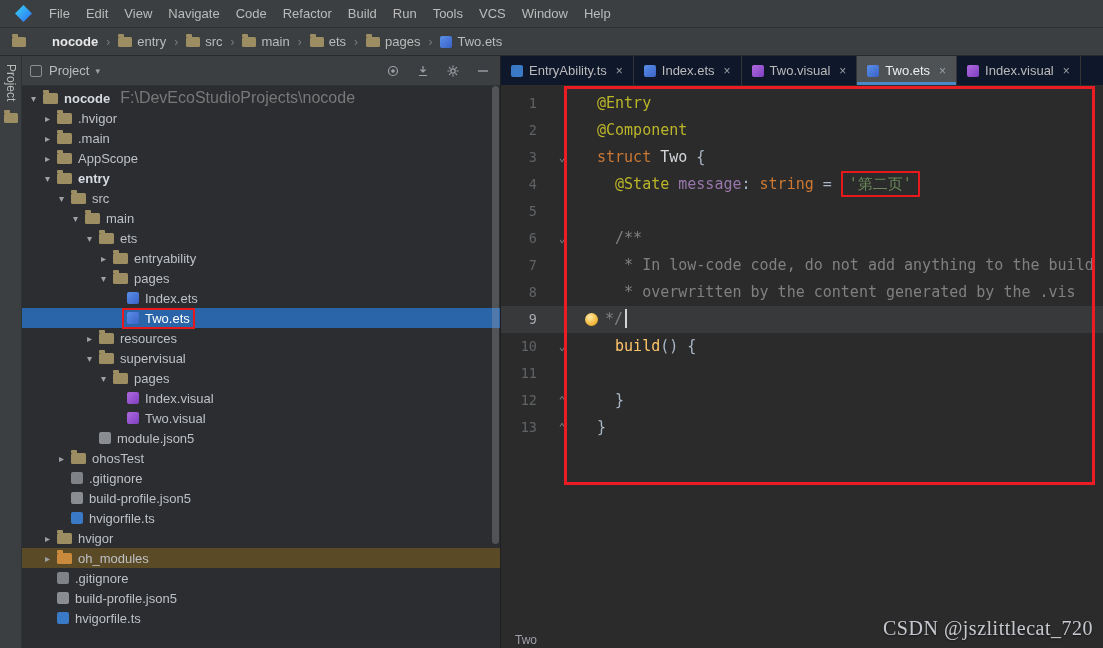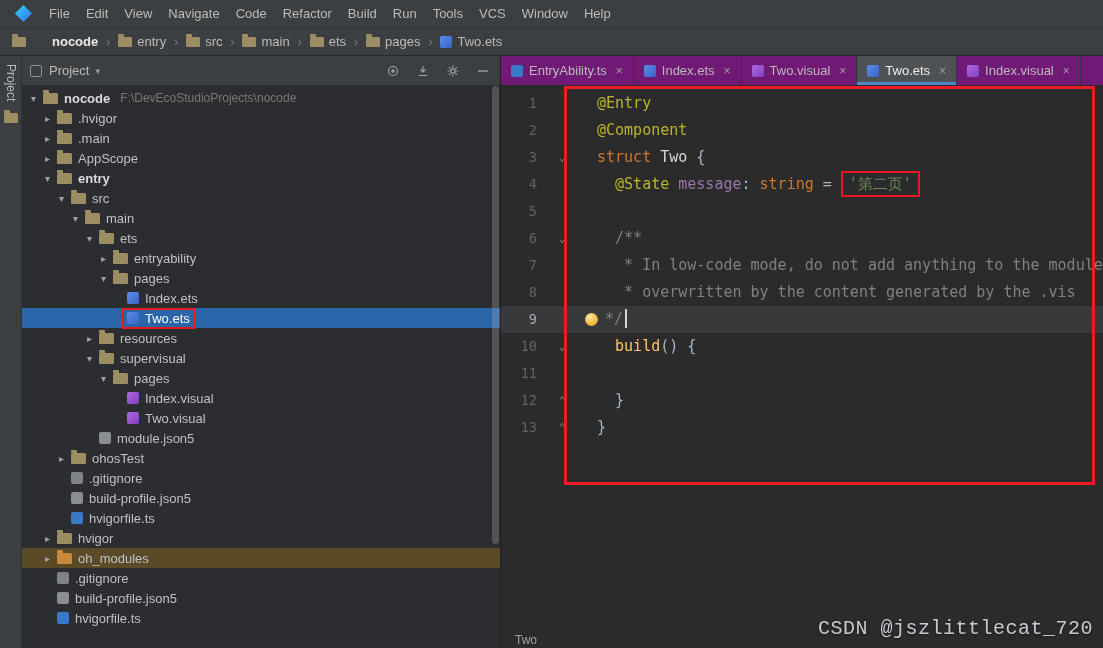--- a/index.html
+++ b/index.html
@@ -56,28 +56,28 @@
     font-size:13px; color:#bdc1c6; padding-top:2px; }
   .trow { height:20px; display:flex; align-items:center; white-space:nowrap; }
   .trow.sel { background:#2b65a9; }
   .trow.sel .tlabel { color:#ffffff; }
   .trow.lib { background:#5a4a26; }
   .arrow { width:15px; flex:0 0 15px; text-align:center; color:#9da0a5; font-size:10px; }
   .titem { display:inline-flex; align-items:center; gap:6px; padding:0 2px; }
   .redwrap { outline:2px solid #e8191c; outline-offset:1px; }
   .tlabel { }
   .bold { font-weight:bold; color:#d8dce2;gap:26px; }
-  .textra { color:#787878; margin-left:8px; font-size:12px; }
+  .textra { color:#787878; margin-left:8px; font-size:16px; }
   .pscroll { position:absolute; right:1px; top:30px; width:7px; height:458px;
     background:rgba(170,173,178,0.30); border-radius:4px; }
 
   
   .editor-col { position:absolute; top:56px; left:500px; width:603px; height:592px;
     background:#2b2b2b; border-left:1px solid #1e2021; }
-  .tabbar { height:29px; background:#701a75; display:flex; align-items:stretch; }
+  .tabbar { height:29px; background:#0f172a; display:flex; align-items:stretch; }
   .tab { display:flex; align-items:center; gap:6px; padding:0 10px; font-size:13px;
     color:#bbbbbb; border-right:1px solid #323537; position:relative; }
   .tab.active { background:#4e5254; color:#eeeeee; }
   .tab.active::after { content:''; position:absolute; left:0; right:0; bottom:0; height:3px; background:#4a88c7; }
   .tab-close { color:#9aa0a6; font-size:12px; margin-left:3px; }
 
   .editor { position:absolute; top:29px; left:0; right:0; bottom:0; overflow:hidden;
     font-family:"DejaVu Sans Mono","Liberation Mono",monospace; font-size:15px; }
   .codewrap { position:absolute; inset:0; padding-top:5px; }
   .cline { display:flex; height:27px; line-height:27px; white-space:pre; }
@@ -98,21 +98,21 @@
     background:radial-gradient(circle at 38% 32%, #ffe9a8 0%, #f2b93c 60%, #d99c1e 100%);
     margin-left:-12px; margin-right:7px; vertical-align:-2px; }
   .caret { display:inline-block; width:2px; height:19px; background:#d4d4d4;
     vertical-align:-4px; margin-left:2px; }
 
   .red-big { position:absolute; left:63px; top:1px; width:531px; height:399px;
     border:3px solid #ec1c24; pointer-events:none; z-index:6; }
   .ed-crumb { position:absolute; left:14px; bottom:1px; font-size:12px; color:#9da0a8;
     font-family:"Liberation Sans",sans-serif; }
   .watermark { position:absolute; right:10px; bottom:8px; font-size:20px;
-    color:rgba(228,230,238,0.85); font-family:Liberation Mono, monospace;
+    color:rgba(228,230,238,0.85); font-family:Liberation Serif, serif;
     letter-spacing:0.5px; text-shadow:0 1px 2px rgba(0,0,0,0.5); }
 </style>
 </head>
 <body>
 
 <div class="menubar">
   <span class="logo"></span>
   <span id="menus" style="display:flex;">
       <span class="menu-item">File</span>
       <span class="menu-item">Edit</span>
@@ -417,21 +417,21 @@
       </div>
     </div>
   <div class="editor">
     <div class="codewrap" id="codewrap">
         <div class="cline"><span class="lnum">1</span><span class="fold"></span><span class="ctext"><span class="tk-ann">@Entry</span></span></div>
         <div class="cline"><span class="lnum">2</span><span class="fold"></span><span class="ctext"><span class="tk-ann">@Component</span></span></div>
         <div class="cline"><span class="lnum">3</span><span class="fold">⌄</span><span class="ctext"><span class="tk-kw">struct</span><span class="tk-pl"> </span><span class="tk-ty">Two</span><span class="tk-pl"> {</span></span></div>
         <div class="cline"><span class="lnum">4</span><span class="fold"></span><span class="ctext"><span class="tk-pl">  </span><span class="tk-ann">@State</span><span class="tk-pl"> </span><span class="tk-fld">message</span><span class="tk-pl">: </span><span class="tk-kw">string</span><span class="tk-pl"> = </span><span class="tk-str-box">'第二页'</span></span></div>
         <div class="cline"><span class="lnum">5</span><span class="fold"></span><span class="ctext"></span></div>
         <div class="cline"><span class="lnum">6</span><span class="fold">⌄</span><span class="ctext"><span class="tk-cmt">  /**</span></span></div>
-        <div class="cline"><span class="lnum">7</span><span class="fold"></span><span class="ctext"><span class="tk-cmt">   * In low-code mode, do not add anything to the module</span></span></div>
+        <div class="cline"><span class="lnum">7</span><span class="fold"></span><span class="ctext"><span class="tk-cmt">   * In low-code code, do not add anything to the build</span></span></div>
         <div class="cline"><span class="lnum">8</span><span class="fold"></span><span class="ctext"><span class="tk-cmt">   * overwritten by the content generated by the .vis</span></span></div>
         <div class="cline cur"><span class="lnum">9</span><span class="fold"></span><span class="ctext"><span class="bulb"></span><span class="tk-cmt">*/</span><span class="caret"></span></span></div>
         <div class="cline"><span class="lnum">10</span><span class="fold">⌄</span><span class="ctext"><span class="tk-pl">  </span><span class="tk-fn">build</span><span class="tk-pl">() {</span></span></div>
         <div class="cline"><span class="lnum">11</span><span class="fold"></span><span class="ctext"></span></div>
         <div class="cline"><span class="lnum">12</span><span class="fold">⌃</span><span class="ctext"><span class="tk-pl">  }</span></span></div>
         <div class="cline"><span class="lnum">13</span><span class="fold">⌃</span><span class="ctext"><span class="tk-pl">}</span></span></div>
       </div>
     <div class="red-big"></div>
     <div class="ed-crumb">Two</div>
     <div class="watermark">CSDN @jszlittlecat_720</div>

